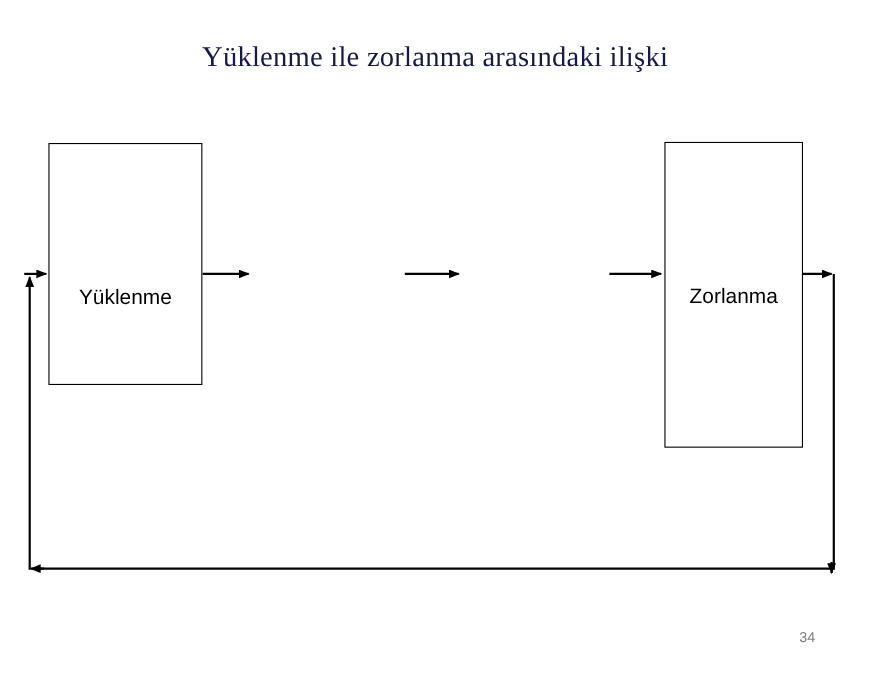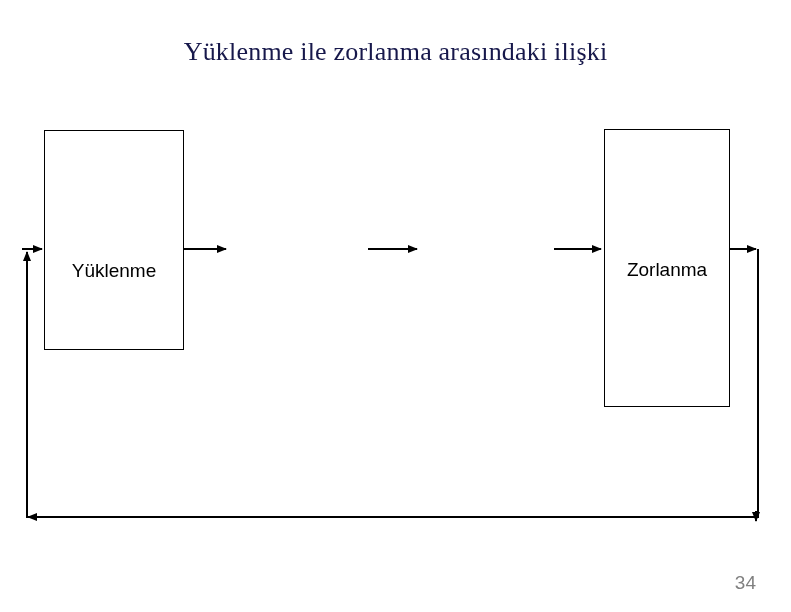--- a/index.html
+++ b/index.html
@@ -81,24 +81,24 @@
   #node-3 { left: 604px; top: 129px; width: 126px; height: 278px; }
 
   #node-0 .node-label { top: 140px; }
   #node-1 .node-label { top: 140px; }
   #node-2 .node-label { top: 140px; }
   #node-3 .node-label { top: 140px; }
 
   
   #page-number {
     position: absolute;
-    right: 35px;
+    right: 50px;
     top: 572px;
     font-family: "Liberation Sans", sans-serif;
-    font-size: 19px;
+    font-size: 13px;
     color: #808080;
     text-align: right;
   }
 </style>
 </head>
 <body>
 
 <div id="slide">
 
   <div id="slide-title">Yüklenme ile zorlanma arasındaki ilişki</div>

